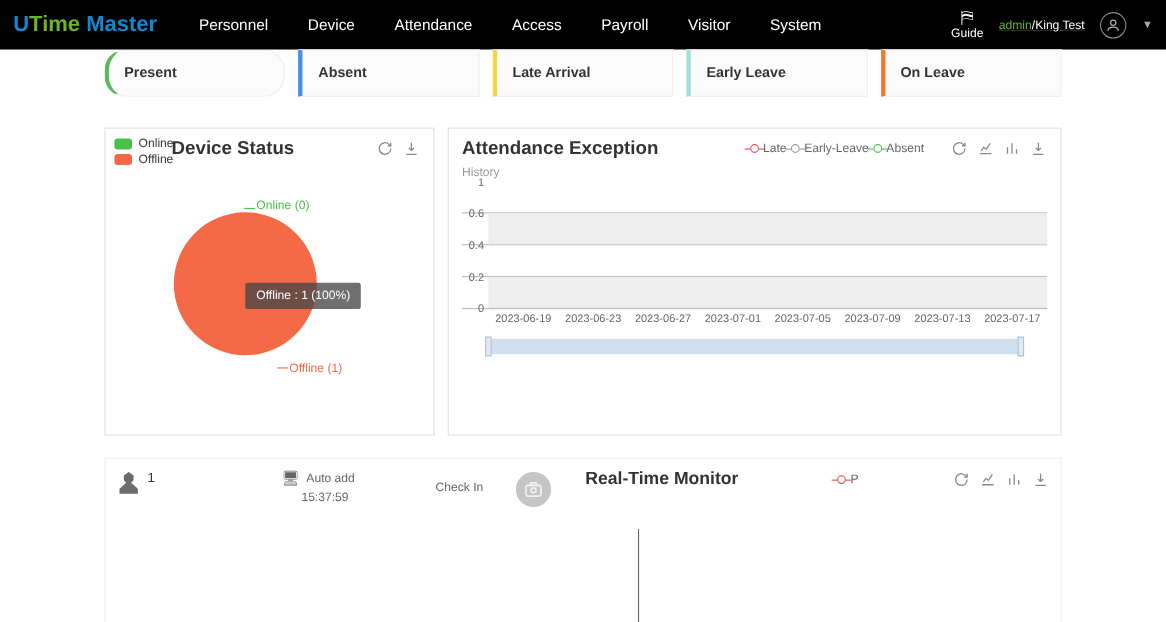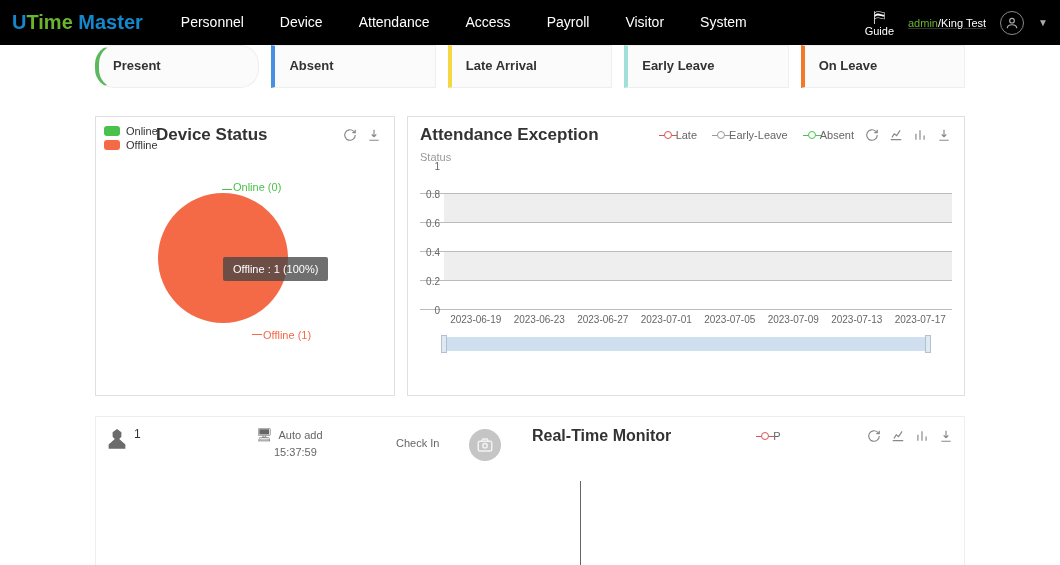--- a/index.html
+++ b/index.html
@@ -50,21 +50,21 @@
   .swatch-offline { background: #f46a47; }
 
   .pie-wrap { position: relative; width: 220px; height: 220px; margin-top: 18px; }
   .pie { width: 130px; height: 130px; border-radius: 50%; background: #f46a47; position: absolute; left: 50px; top: 30px; }
   .tooltip-box { position: absolute; left: 115px; top: 94px; background: rgba(70,70,70,.78); color: #fff; font-size: 11px; padding: 6px 10px; border-radius: 2px; white-space: nowrap; }
   .pie-label-online { position: absolute; left: 125px; top: 18px; font-size: 11px; color: #4ac14a; }
   .pie-label-online::before { content: ''; position: absolute; left: -11px; top: 8px; width: 10px; height: 1px; background: #4ac14a; }
   .pie-label-offline { position: absolute; left: 155px; top: 166px; font-size: 11px; color: #f46a47; }
   .pie-label-offline::before { content: ''; position: absolute; left: -11px; top: 5px; width: 10px; height: 1px; background: #f46a47; }
 
-  .attend-legend { display: flex; gap: 20px; font-size: 11px; color: #666; margin-left: auto; margin-right: 10px; }
+  .attend-legend { display: flex; gap: 4px; font-size: 11px; color: #666; margin-left: auto; margin-right: 24px; }
   .attend-legend-item { display: flex; align-items: center; gap: 4px; cursor: pointer; }
   .alg-marker { width: 8px; height: 8px; border: 1px solid; border-radius: 50%; background: #fff; position: relative; }
   .alg-marker::before, .alg-marker::after { content:''; position:absolute; top:50%; width:5px; height:1px; background: currentColor; }
   .alg-marker::before { left:-6px; }
   .alg-marker::after { right:-6px; }
   .alg-late { color: #d9534f; border-color:#d9534f; }
   .alg-early { color: #999; border-color:#999; }
   .alg-absent { color: #4ac14a; border-color:#4ac14a; }
 
   .history-label { font-size: 11px; color: #999; }
@@ -222,29 +222,25 @@
                 <path d="M5 20V10M12 20V4M19 20v-7"></path>
               </svg>
             </span>
           <span class="panel-action">
               <svg viewBox="0 0 24 24" fill="none" stroke="currentColor" stroke-width="2">
                 <path d="M12 3v12m0 0l-4-4m4 4l4-4M4 21h16"></path>
               </svg>
             </span>
         </div>
       </div>
-      <div class="history-label">Status</div>
+      <div class="history-label">History</div>
       <div class="chart-area">
         <div class="grid-wrap" id="grid-wrap">
             <div style="position: relative; height: 0px;">
               <div class="y-tick" style="bottom: -7px;">1</div>
-            </div>
-            <div class="grid-row">
-              <div class="grid-bg"></div>
-              <div class="y-tick">0.8</div>
             </div>
             <div class="grid-row">
               <div class="grid-bg"></div>
               <div class="y-tick">0.6</div>
             </div>
             <div class="grid-row">
               <div class="grid-bg"></div>
               <div class="y-tick">0.4</div>
             </div>
             <div class="grid-row">

